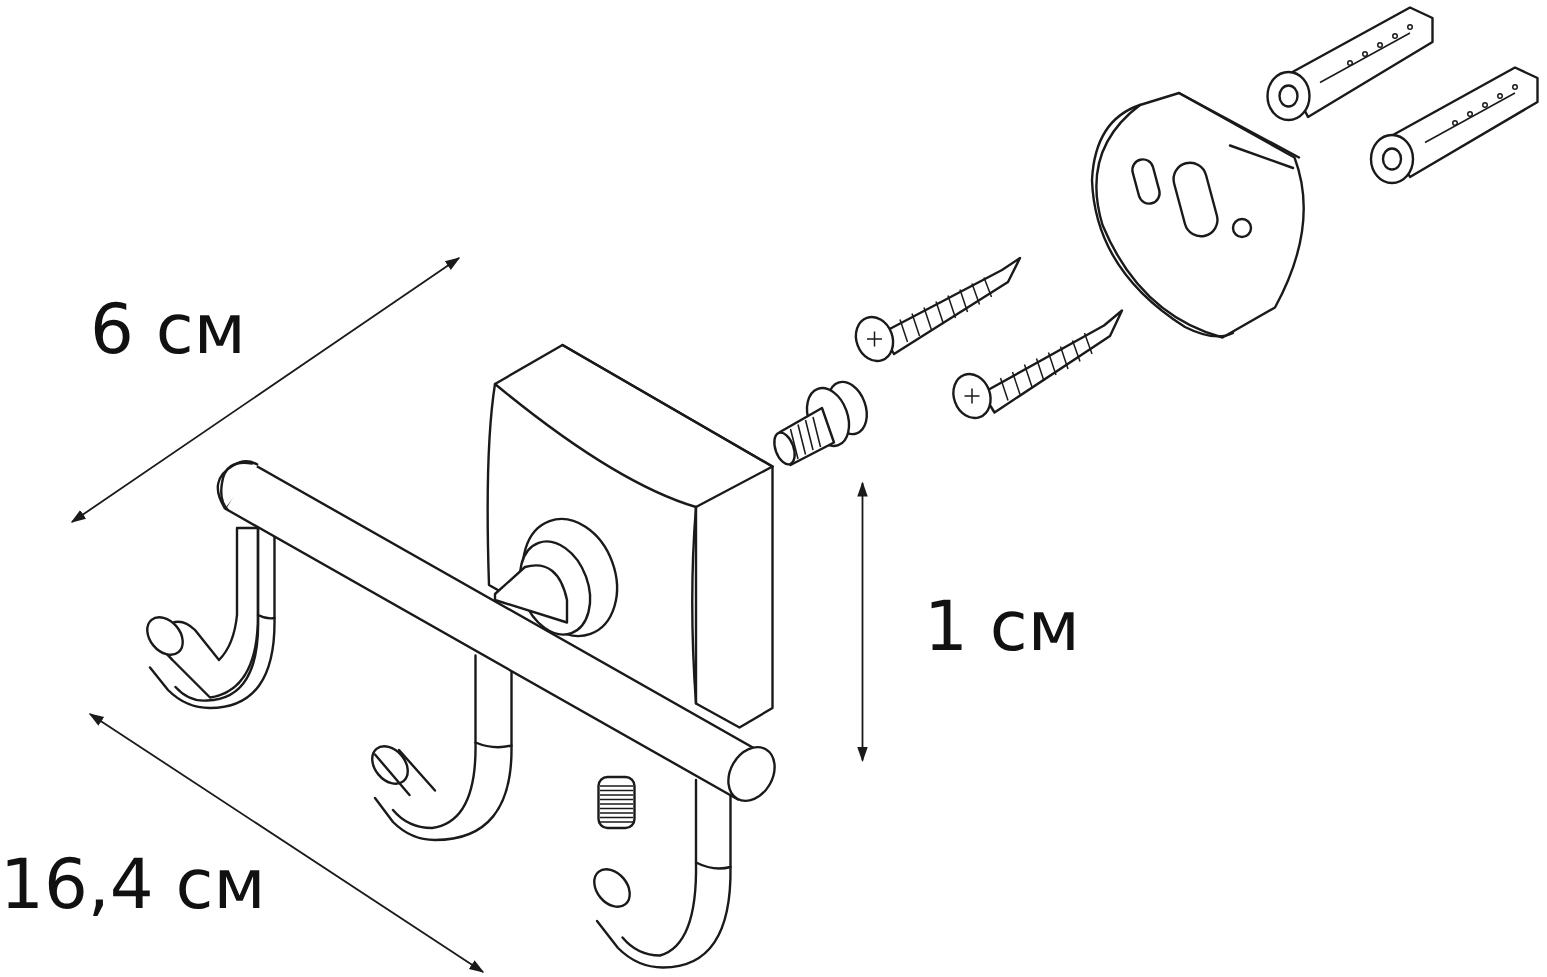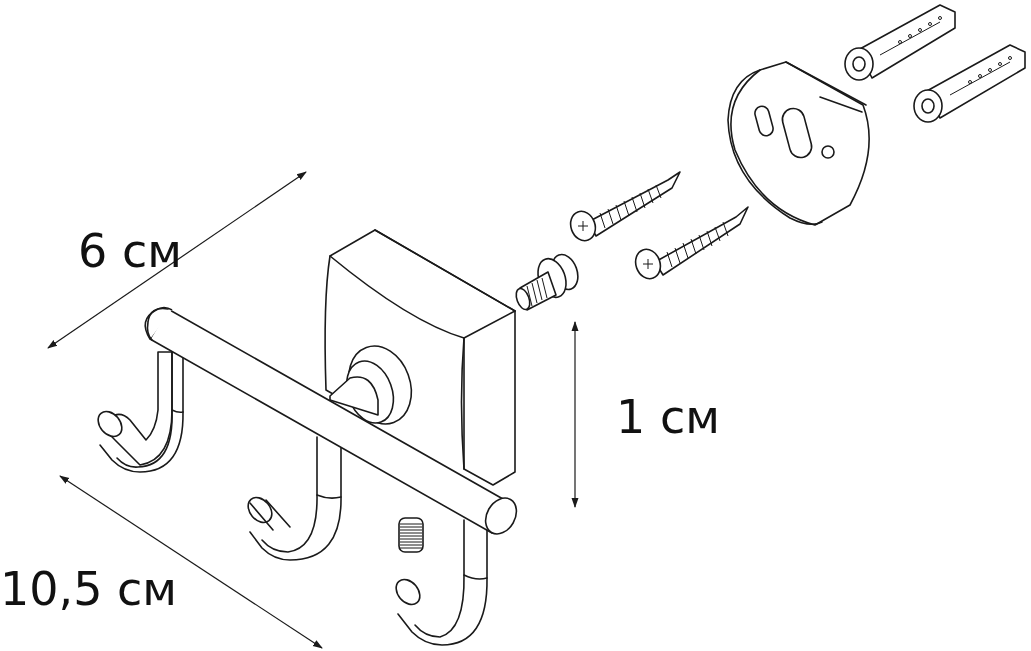--- a/index.html
+++ b/index.html
@@ -164,15 +164,15 @@
       <circle cx="970" cy="82" r="1.5"></circle>
         <circle cx="980" cy="76" r="1.5"></circle>
       <circle cx="990" cy="70" r="1.5"></circle>
         <circle cx="1000" cy="64" r="1.5"></circle>
       <circle cx="1010" cy="58" r="1.5"></circle>
         <path d="M950,95 L1010,62"></path>
     </g>
   </g>
 </svg>
 
-<div class="label" style="left:78px; top:196px;margin-top:32px;">6 см</div>
+<div class="label" style="left:60px; top:196px;">6 см</div>
 <div class="label" style="left:616px; top:394px;">1 см</div>
-<div class="label" style="left:0px; top:566px;">10,5 см</div>
+<div class="label" style="left:0px; top:566px;">16,4 см</div>
 
 </body></html>

